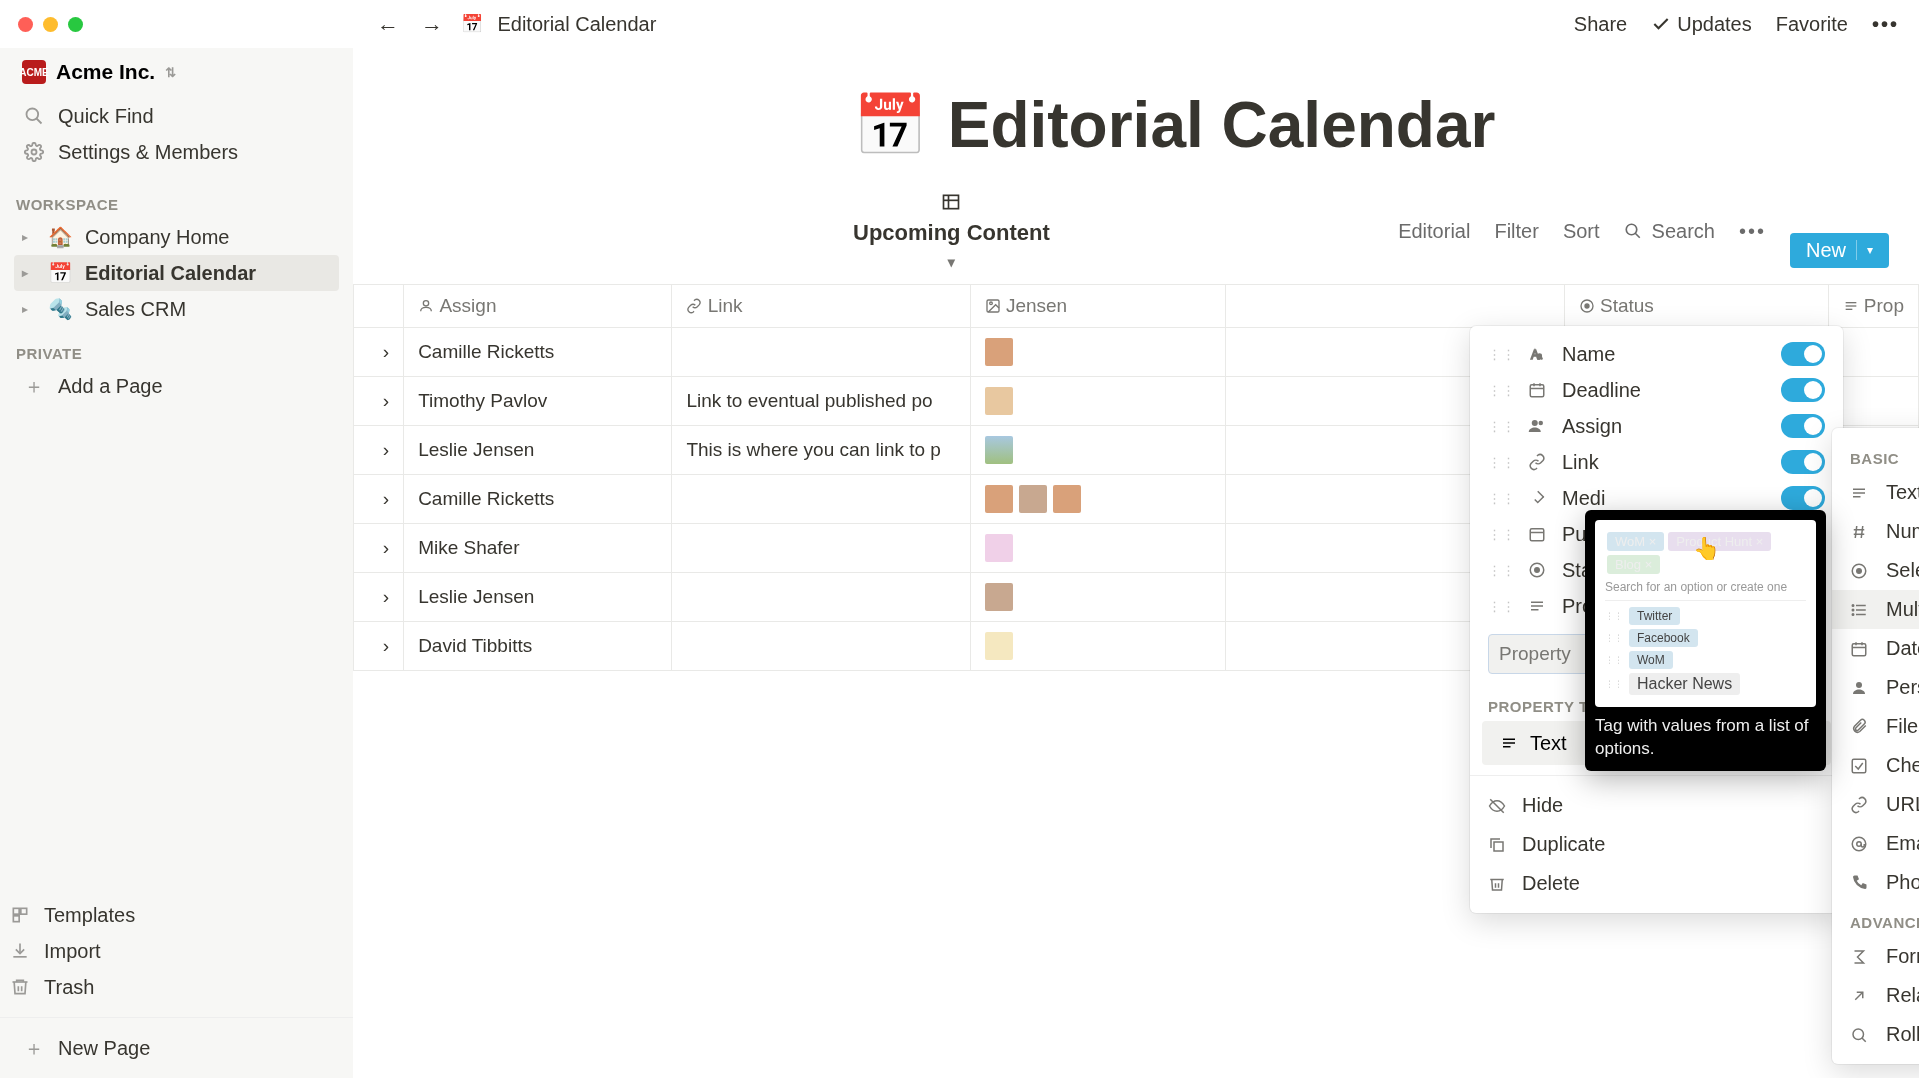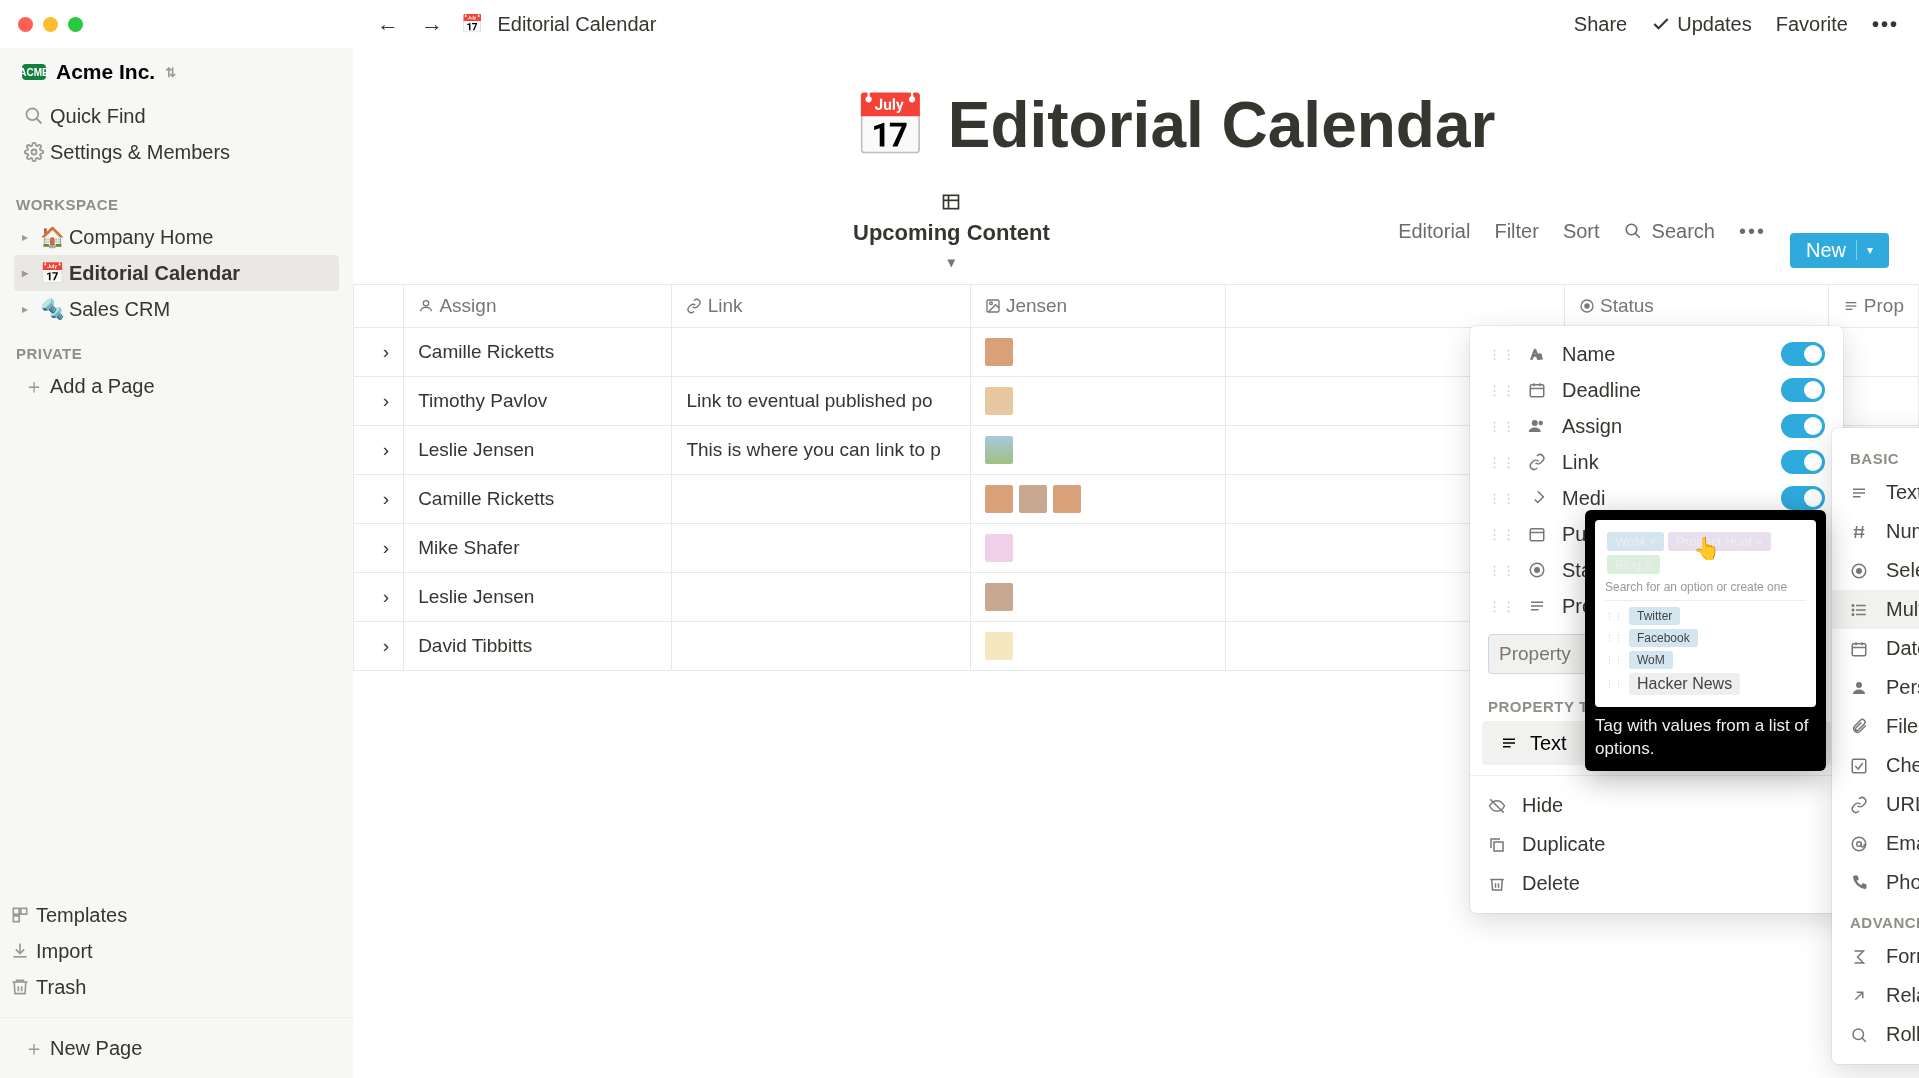--- a/index.html
+++ b/index.html
@@ -7,29 +7,29 @@
 .titlebar { height: 48px; display: flex; align-items: center; padding: 0 18px; }
 .dots { display: flex; gap: 10px; margin-right: 20px; }
 .dot { width: 15px; height: 15px; border-radius: 50%; }
 .dot.red { background: #ff5f57; }
 .dot.yellow { background: #febc2e; }
 .dot.green { background: #28c840; }
 
 .container { display: flex; height: calc(100% - 48px); }
 .sidebar { width: 353px; background: #f7f7f5; display: flex; flex-direction: column; padding: 0; }
 .sb-top { padding: 8px 14px; }
-.sb-row { display: flex; align-items: center; gap: 4px; padding: 6px 8px; border-radius: 4px; cursor: pointer; font-size: 20px; color: #37352f; }
+.sb-row { display: flex; align-items: center; gap: 12px; padding: 6px 8px; border-radius: 4px; cursor: pointer; font-size: 20px; color: #37352f; }
 .sb-row.active { background: #e9e8e4; font-weight: 600; }
 .sb-row .caret { width: 14px; color: #9b9a97; font-size: 12px; }
 .sb-icon { width: 24px; height: 24px; display: flex; align-items: center; justify-content: center; color: #9b9a97; }
 .sb-label-hdr { font-size: 15px; font-weight: 600; letter-spacing: 0.5px; color: #908e86; padding: 18px 16px 6px; text-transform: uppercase; }
 .sb-spacer { flex: 1; }
 .sb-bottom { border-top: 1px solid #eee; padding: 12px 14px; }
 .workspace-name { display: flex; align-items: center; gap: 10px; padding: 4px 8px 14px; font-size: 21px; font-weight: 600; }
-.ws-logo { width: 24px; height: 16px; border-radius: 4px; background: #15803d; color: #fff; font-size: 10px; display: flex; align-items: center; justify-content: center; }
+.ws-logo { width: 24px; height: 24px; border-radius: 4px; background: #b91c1c; color: #fff; font-size: 10px; display: flex; align-items: center; justify-content: center; }
 .ws-arrows { color: #9b9a97; font-size: 13px; }
 
 .main { flex: 1; position: relative; }
 .topbar { display: flex; align-items: center; padding: 10px 20px; gap: 14px; }
 .nav-arrow { font-size: 22px; color: #37352f; cursor: pointer; padding: 4px; }
 .page-icon-sm { font-size: 18px; }
 .page-title-sm { font-size: 20px; color: #37352f; }
 .topbar-right { margin-left: auto; display: flex; align-items: center; gap: 24px; font-size: 20px; color: #37352f; }
 .check { display: flex; align-items: center; gap: 6px; }
 .page-block { margin: 40px 0 0 500px; display: flex; align-items: center; gap: 20px; }

